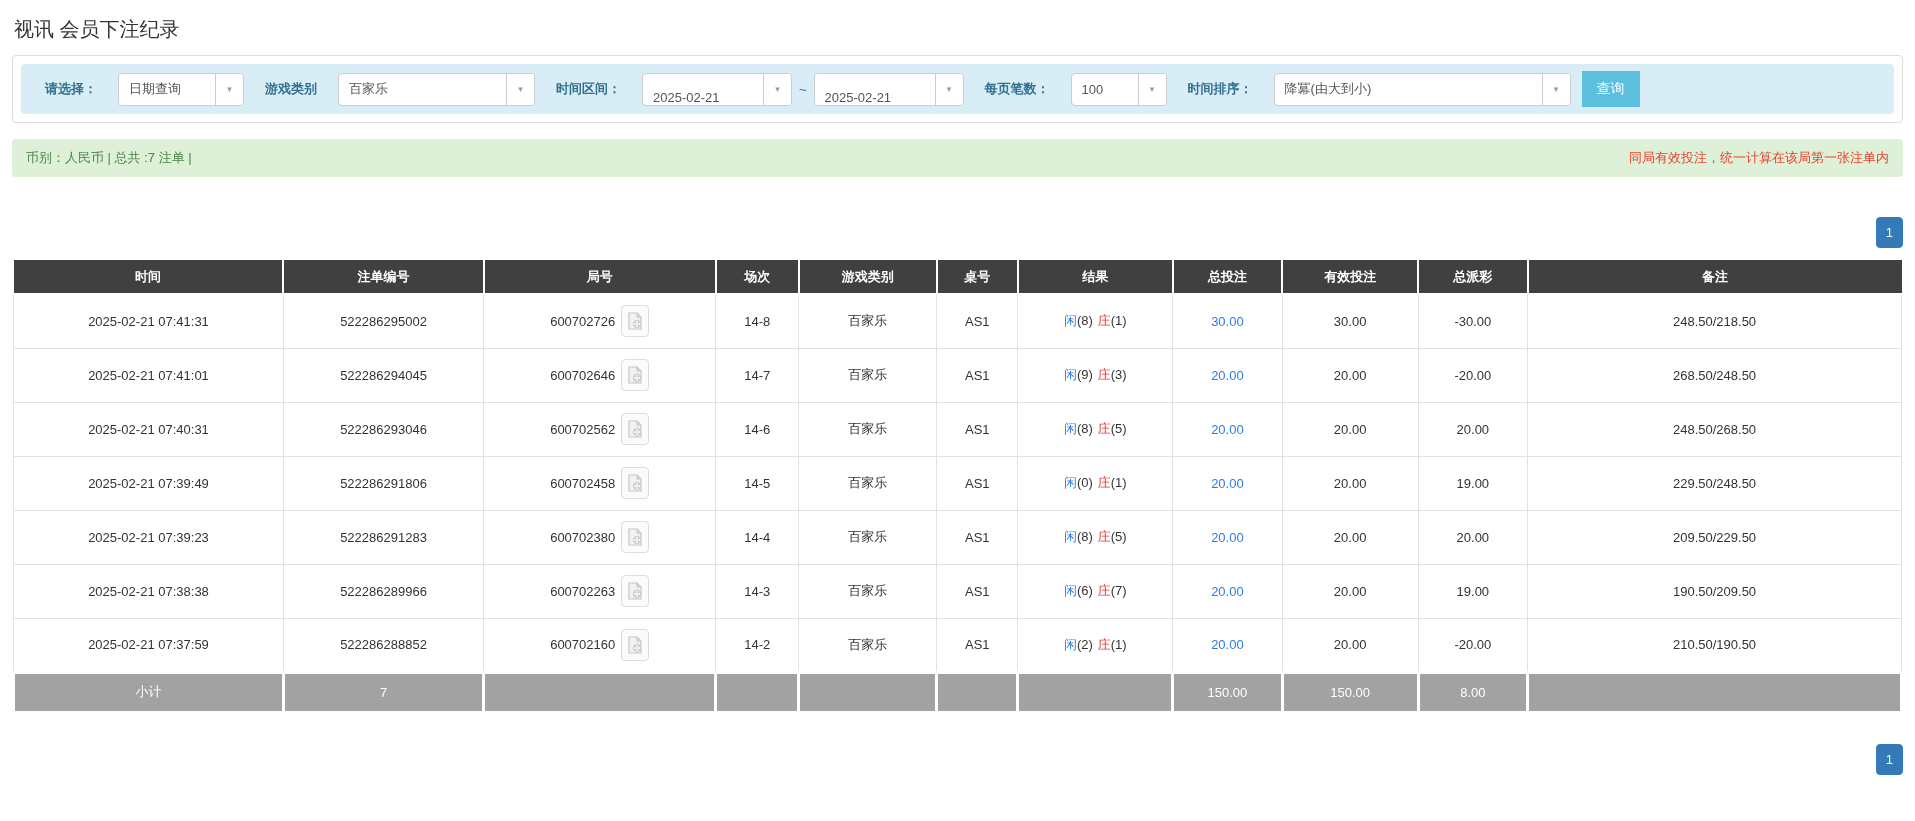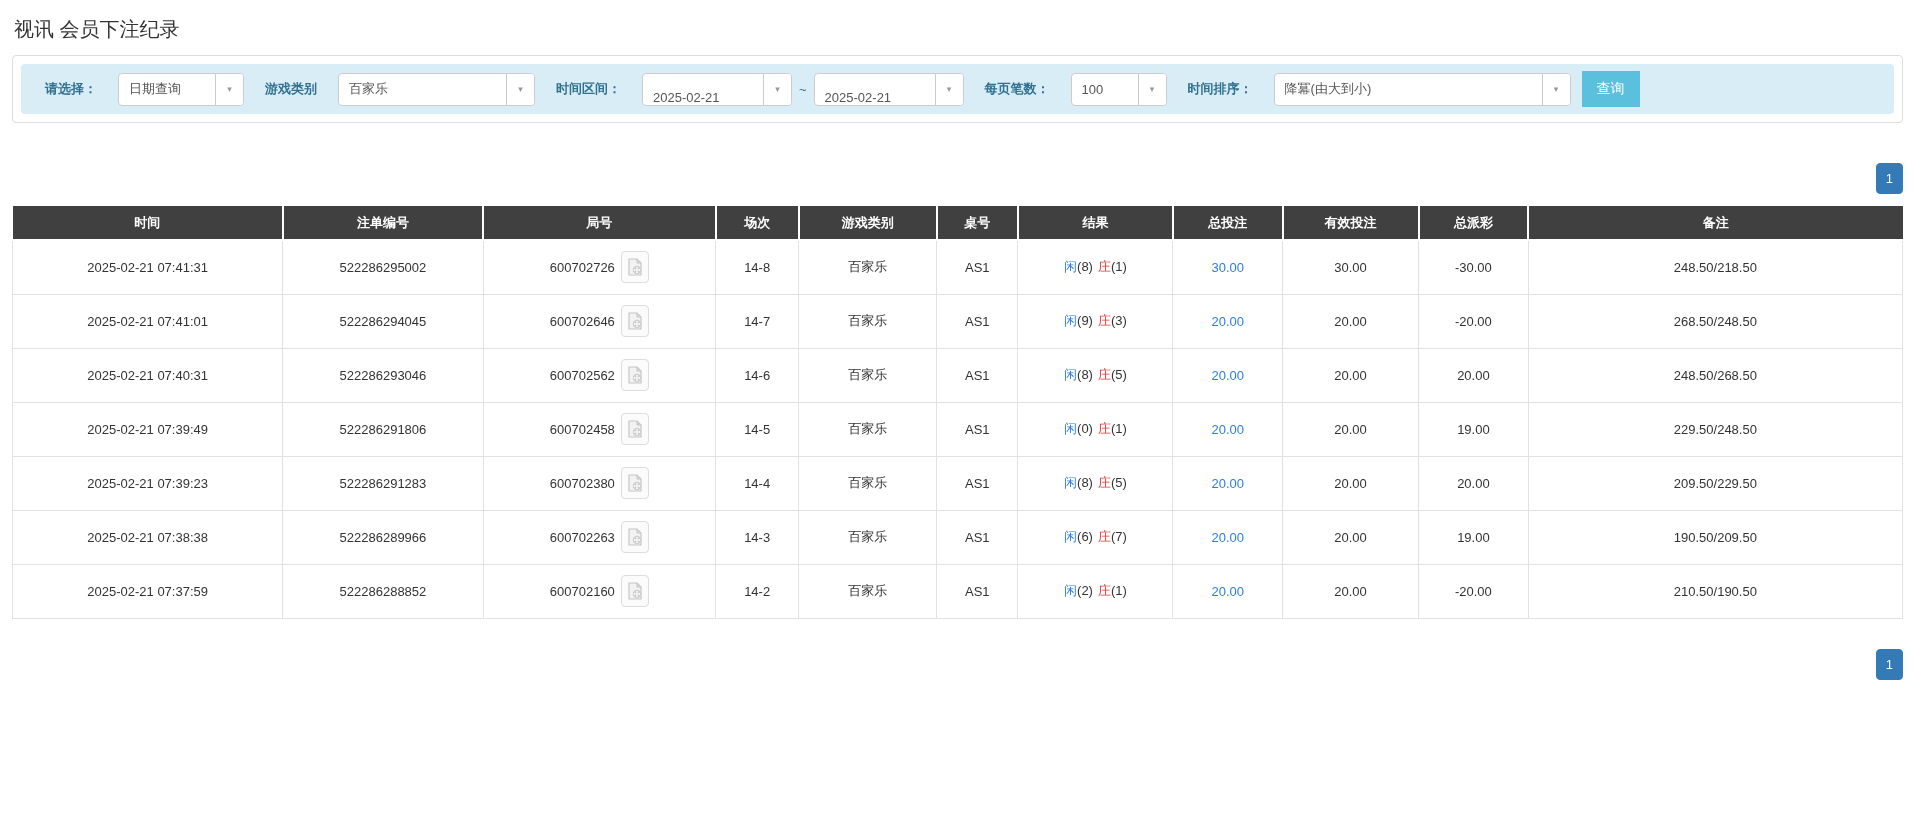--- a/index.html
+++ b/index.html
@@ -154,20 +154,24 @@
       <span class="flabel">时间排序：</span>
       <div class="select w-sort">
         <span class="sel-val">降冪(由大到小)</span>
         <span class="sel-arrow">▾</span>
       </div>
 
       <button class="btn-search">查询</button>
     </div>
   </div>
 
+  <div class="info-bar">
+    <span class="info-left">币别：人民币 | 总共 :7 注单 |</span>
+    <span class="info-right">同局有效投注，统一计算在该局第一张注单内</span>
+  </div>
 
   <div class="pager top">
     <a class="page-btn">1</a>
   </div>
 
   <table class="records">
     <colgroup>
       <col class="c1">
         <col class="c2">
         <col class="c3">
@@ -428,20 +432,33 @@
     </td>
     <td>
       <a class="bet-link">20.00</a>
     </td>
     <td>20.00</td>
     <td class="payout neg">-20.00</td>
     <td>210.50/190.50</td>
   </tr>
 </tbody>
     <tbody class="summary">
+      <tr>
+        <td>小计</td>
+        <td>7</td>
+        <td></td>
+        <td></td>
+        <td></td>
+        <td></td>
+        <td></td>
+        <td>150.00</td>
+        <td>150.00</td>
+        <td>8.00</td>
+        <td></td>
+      </tr>
     </tbody>
   </table>
 
   <div class="pager bottom">
     <a class="page-btn">1</a>
   </div>
 
 </div>
 
 </body></html>

